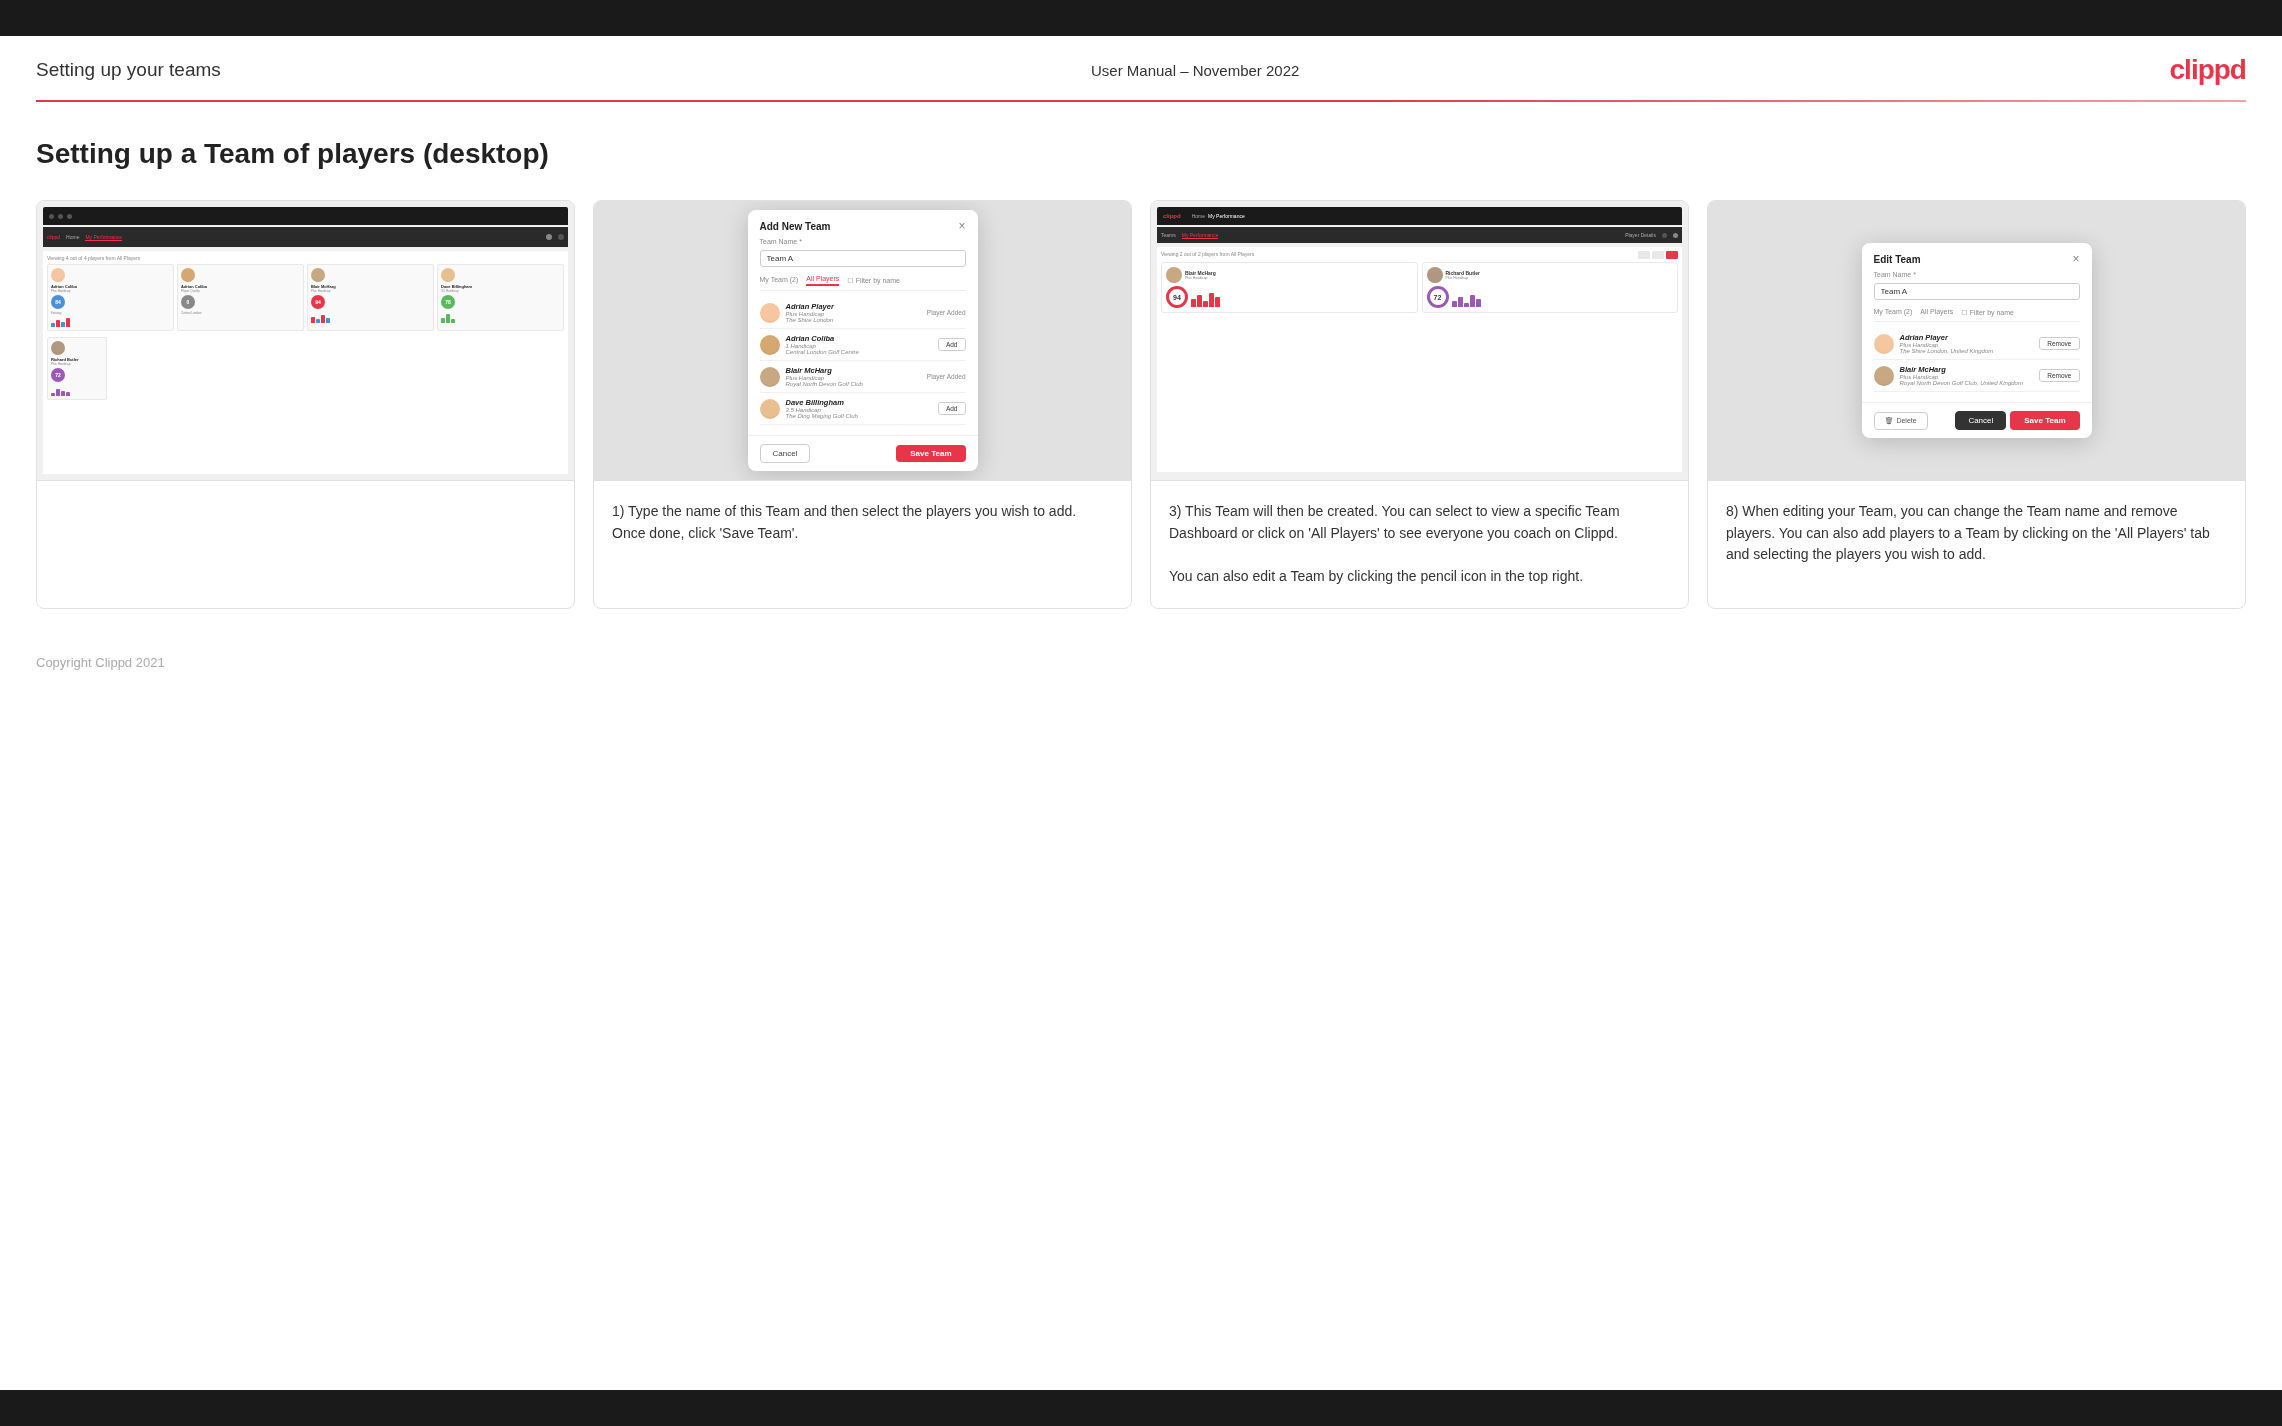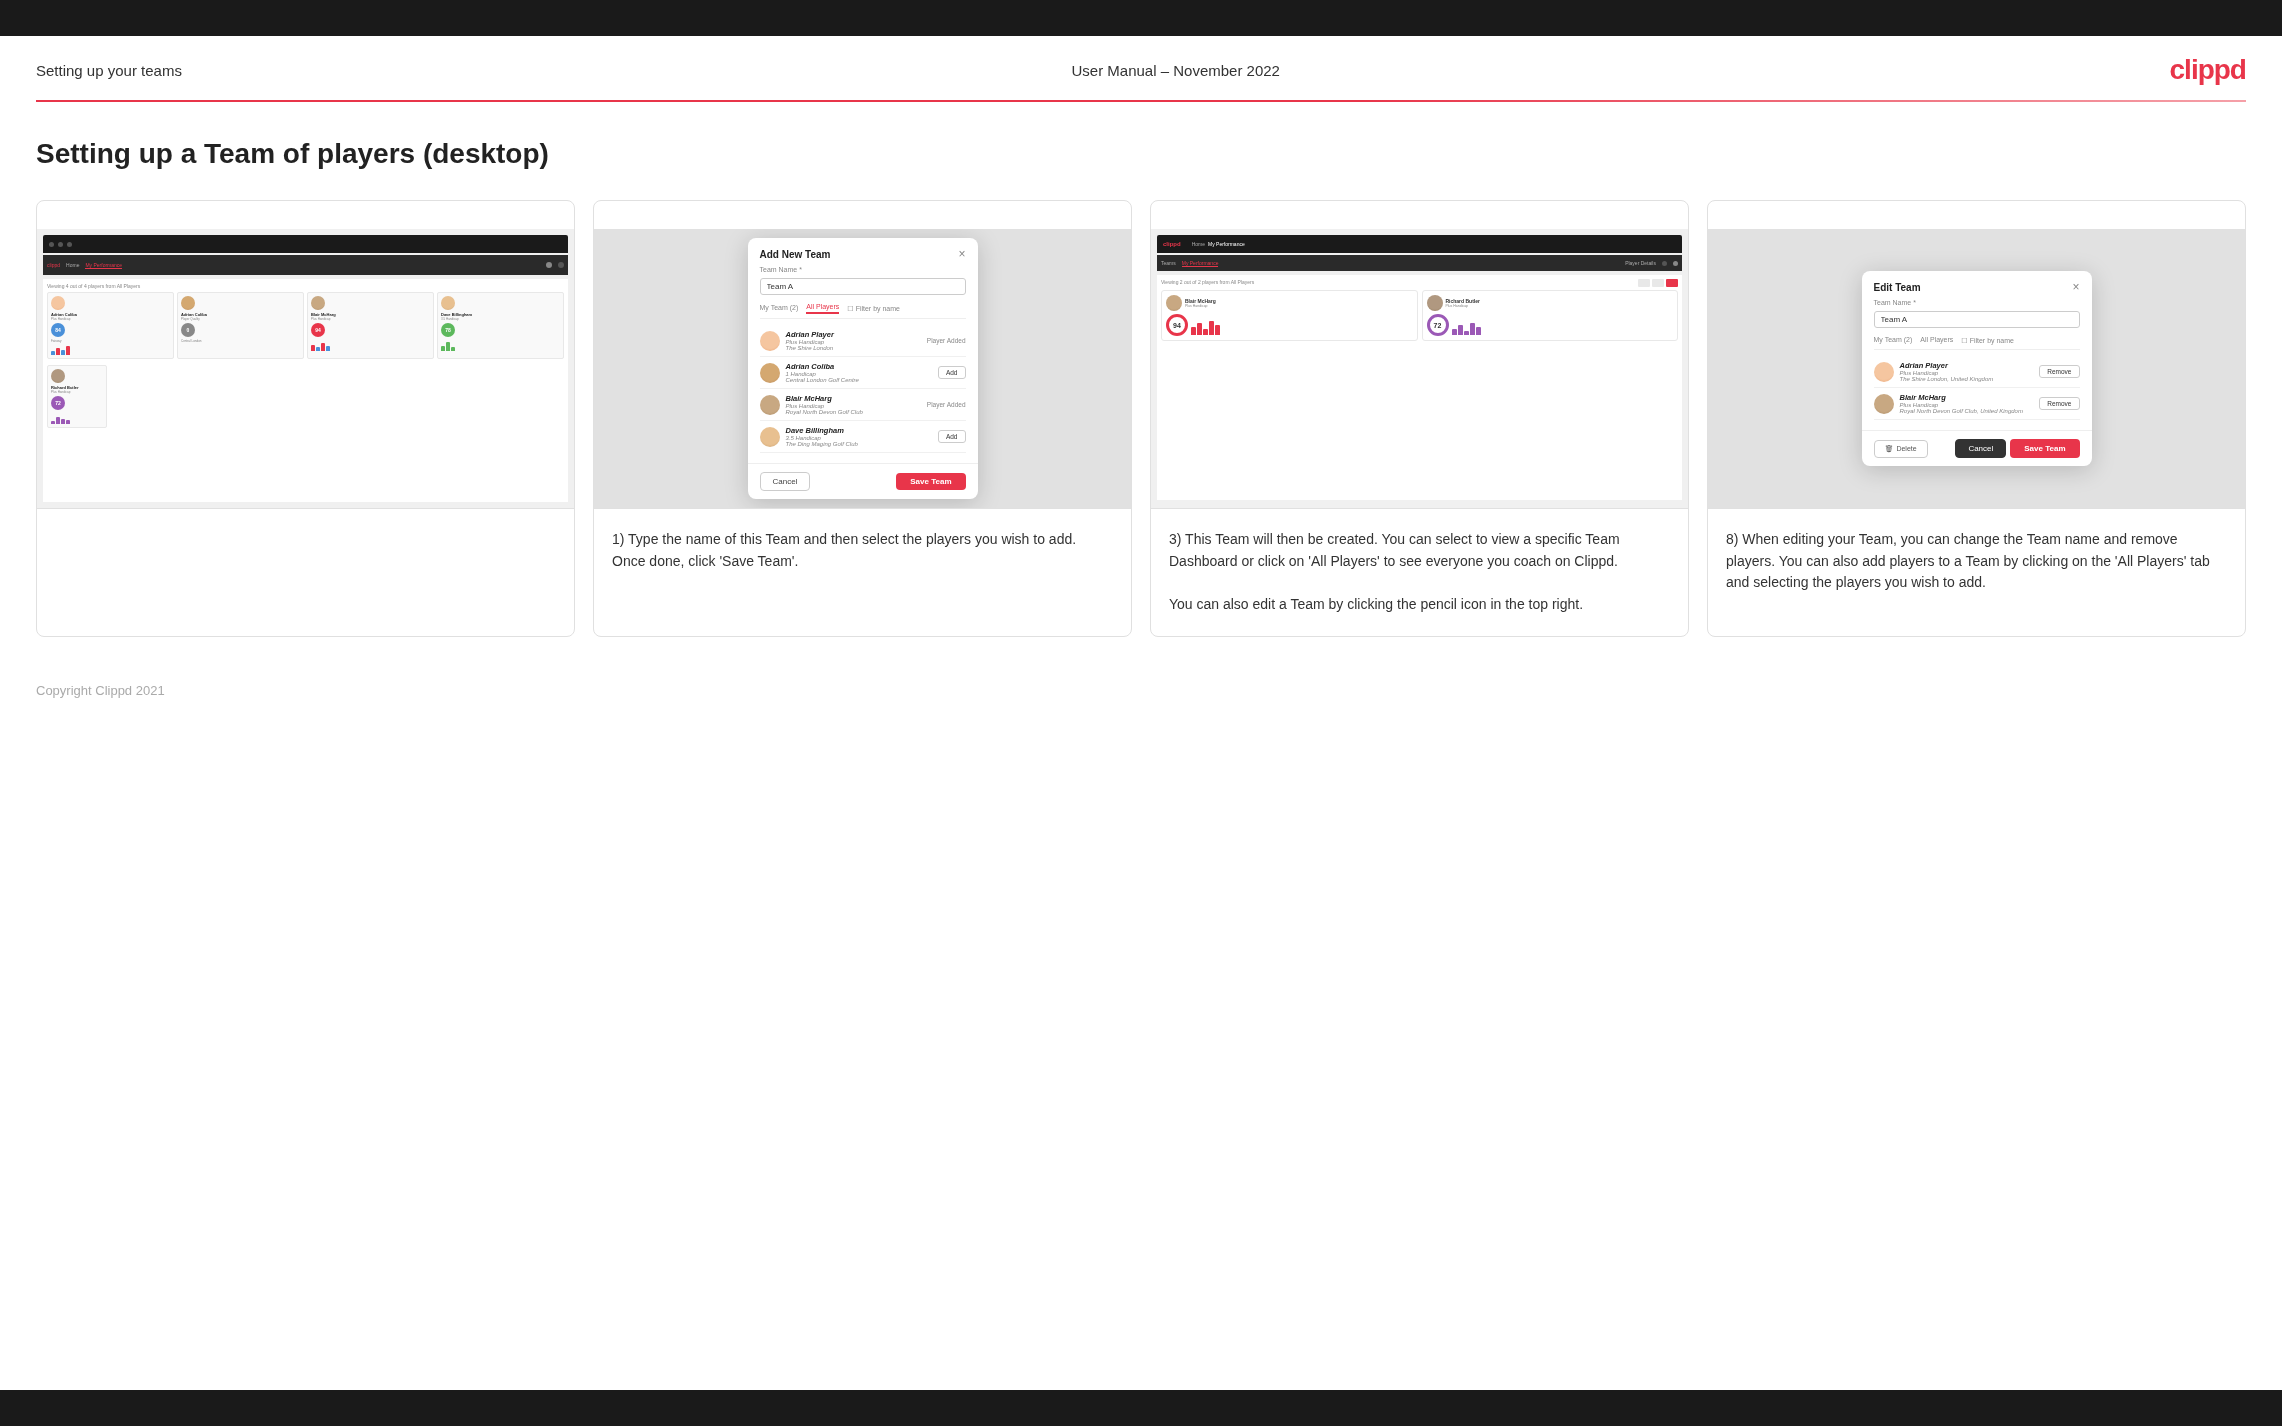--- a/index.html
+++ b/index.html
@@ -18,21 +18,21 @@
     }
 
     
     .header {
       display: flex;
       align-items: center;
       justify-content: space-between;
       padding: 18px 36px 14px 36px;
     }
     .header-left {
-      font-size: 15px;
+      font-size: 19px;
       color: #333;
     }
     .header-center {
       font-size: 15px;
       color: #333;
     }
     .header-logo {
       font-size: 28px;
       font-weight: 900;
       color: #e8354a;
@@ -77,21 +77,20 @@
       flex-direction: column;
     }
 
     
     .card-screenshot {
       background: #f5f5f5;
       height: 280px;
       position: relative;
       overflow: hidden;
       border-bottom: 1px solid #e0e0e0;
-      margin-top: 28px;
     }
 
     
     .mini-app {
       width: 100%;
       height: 100%;
       background: #f0f0f0;
       padding: 6px;
     }
     .mini-app-bar {

